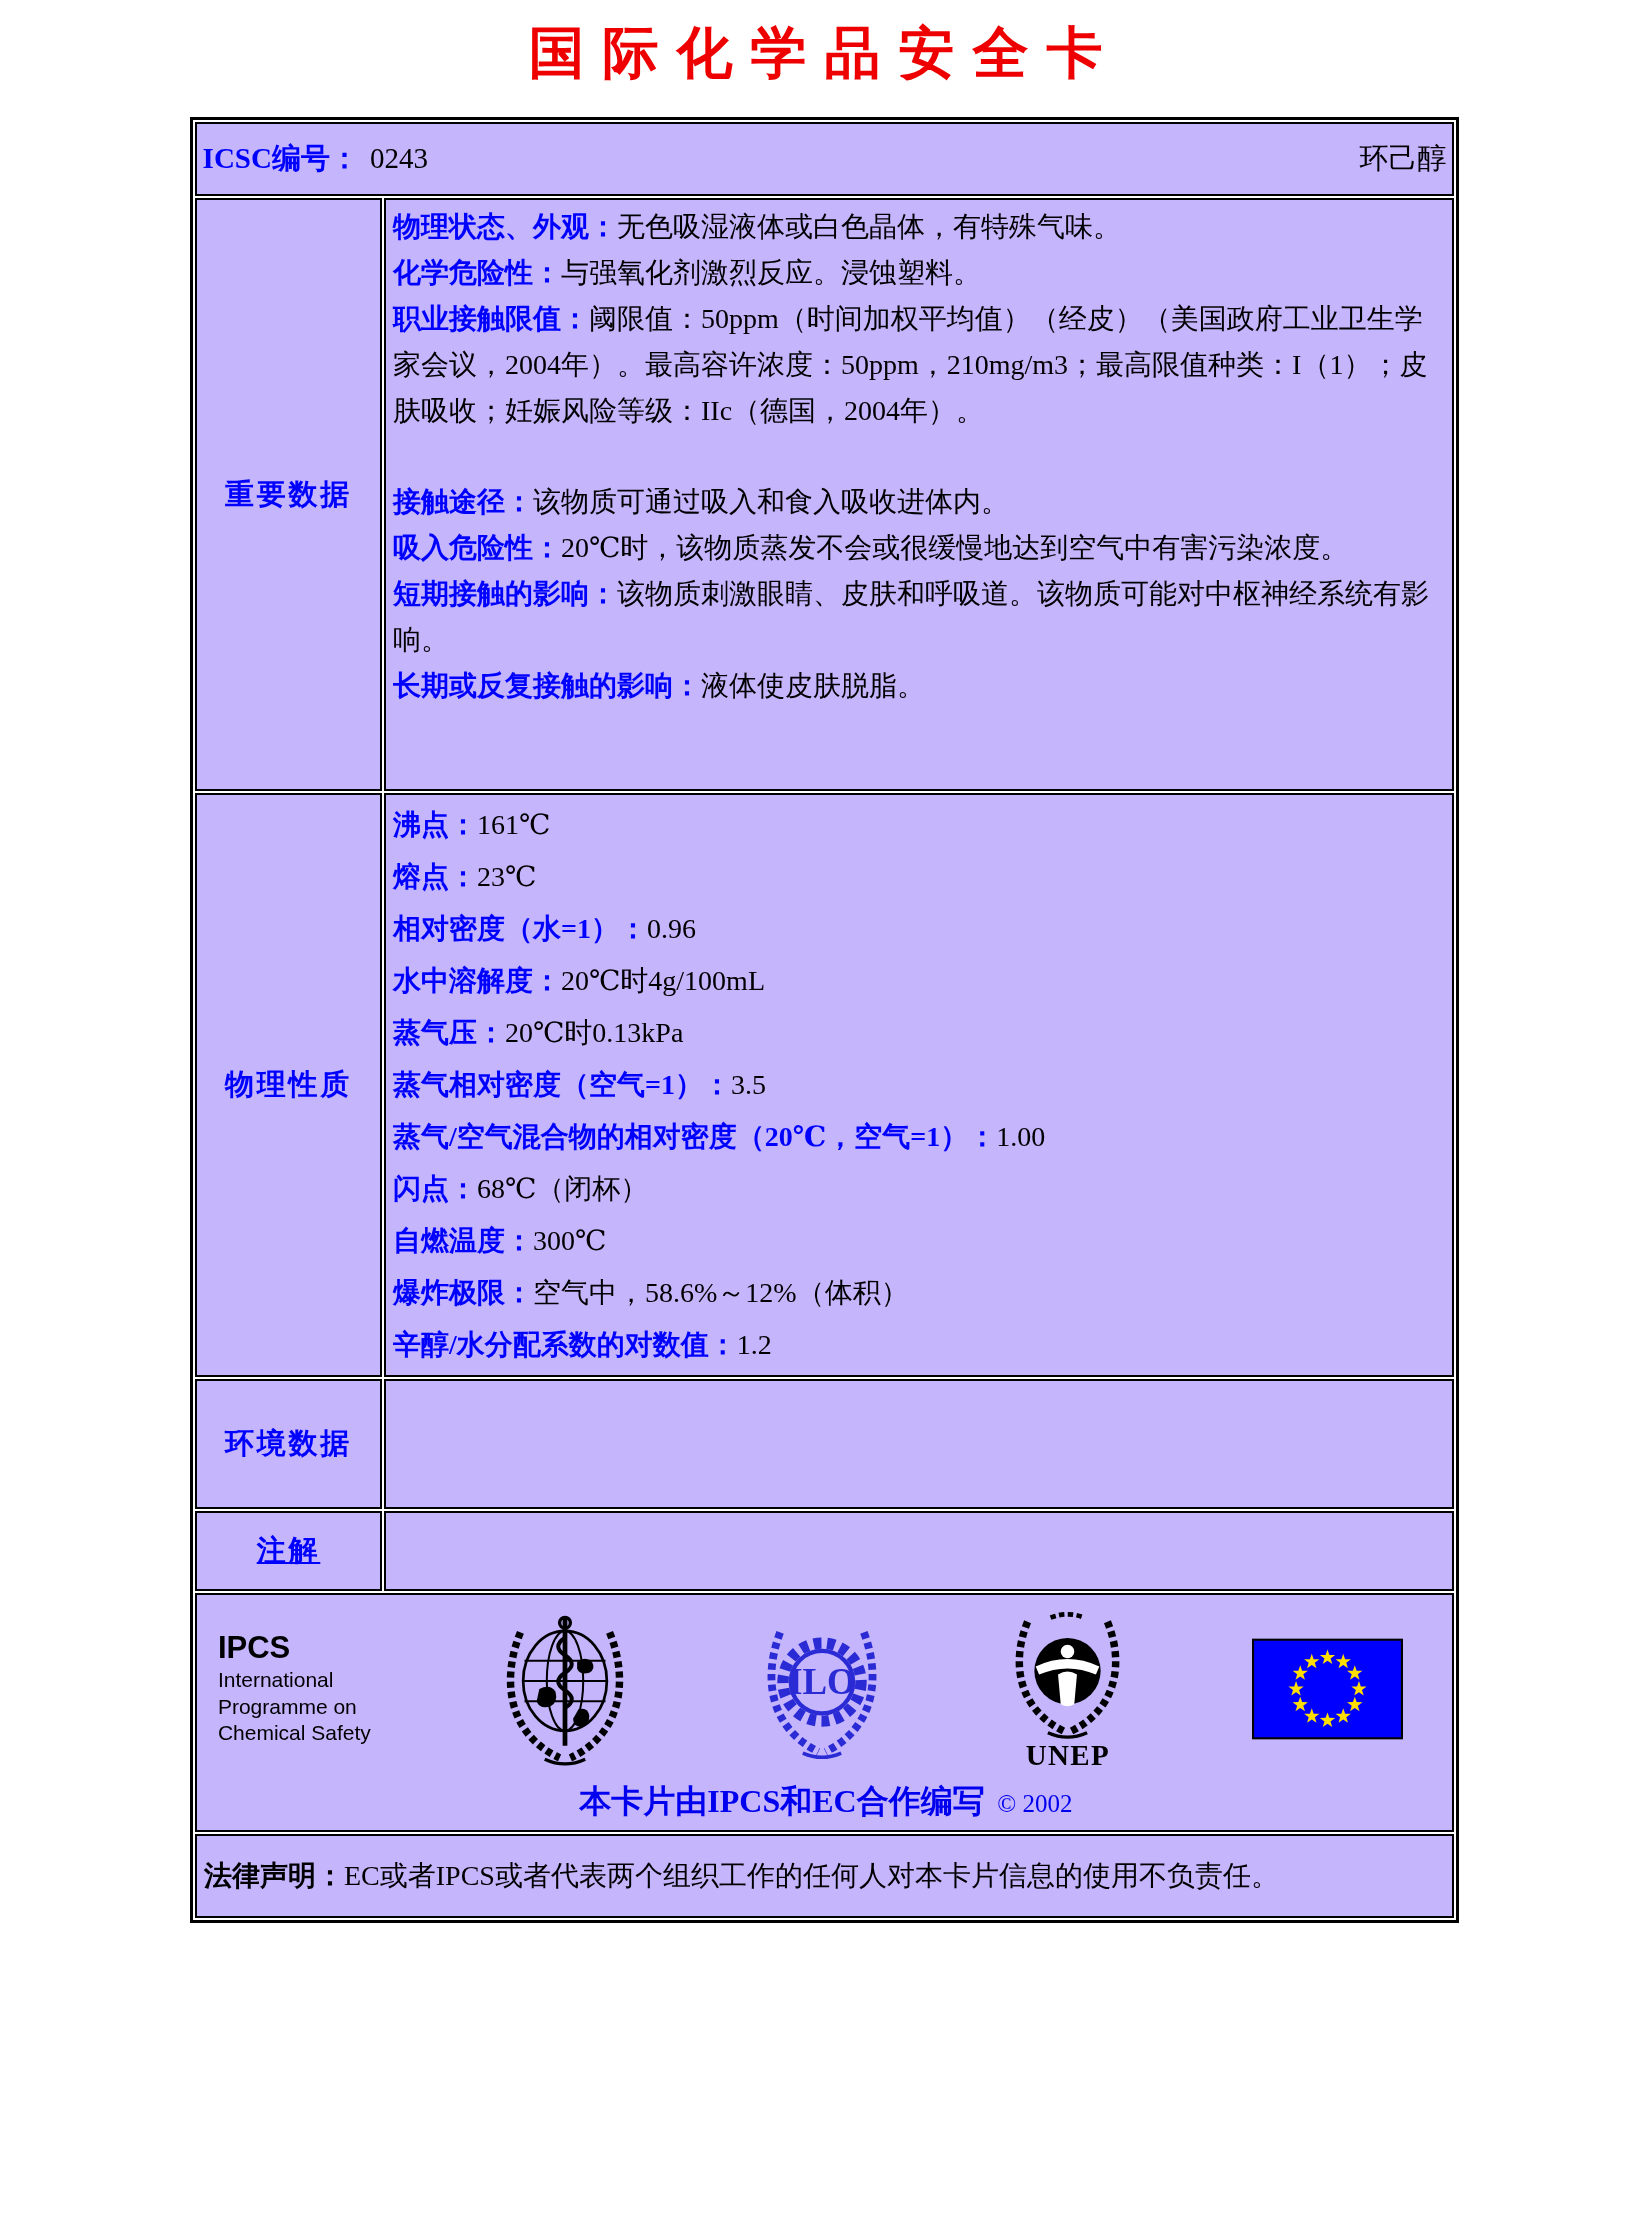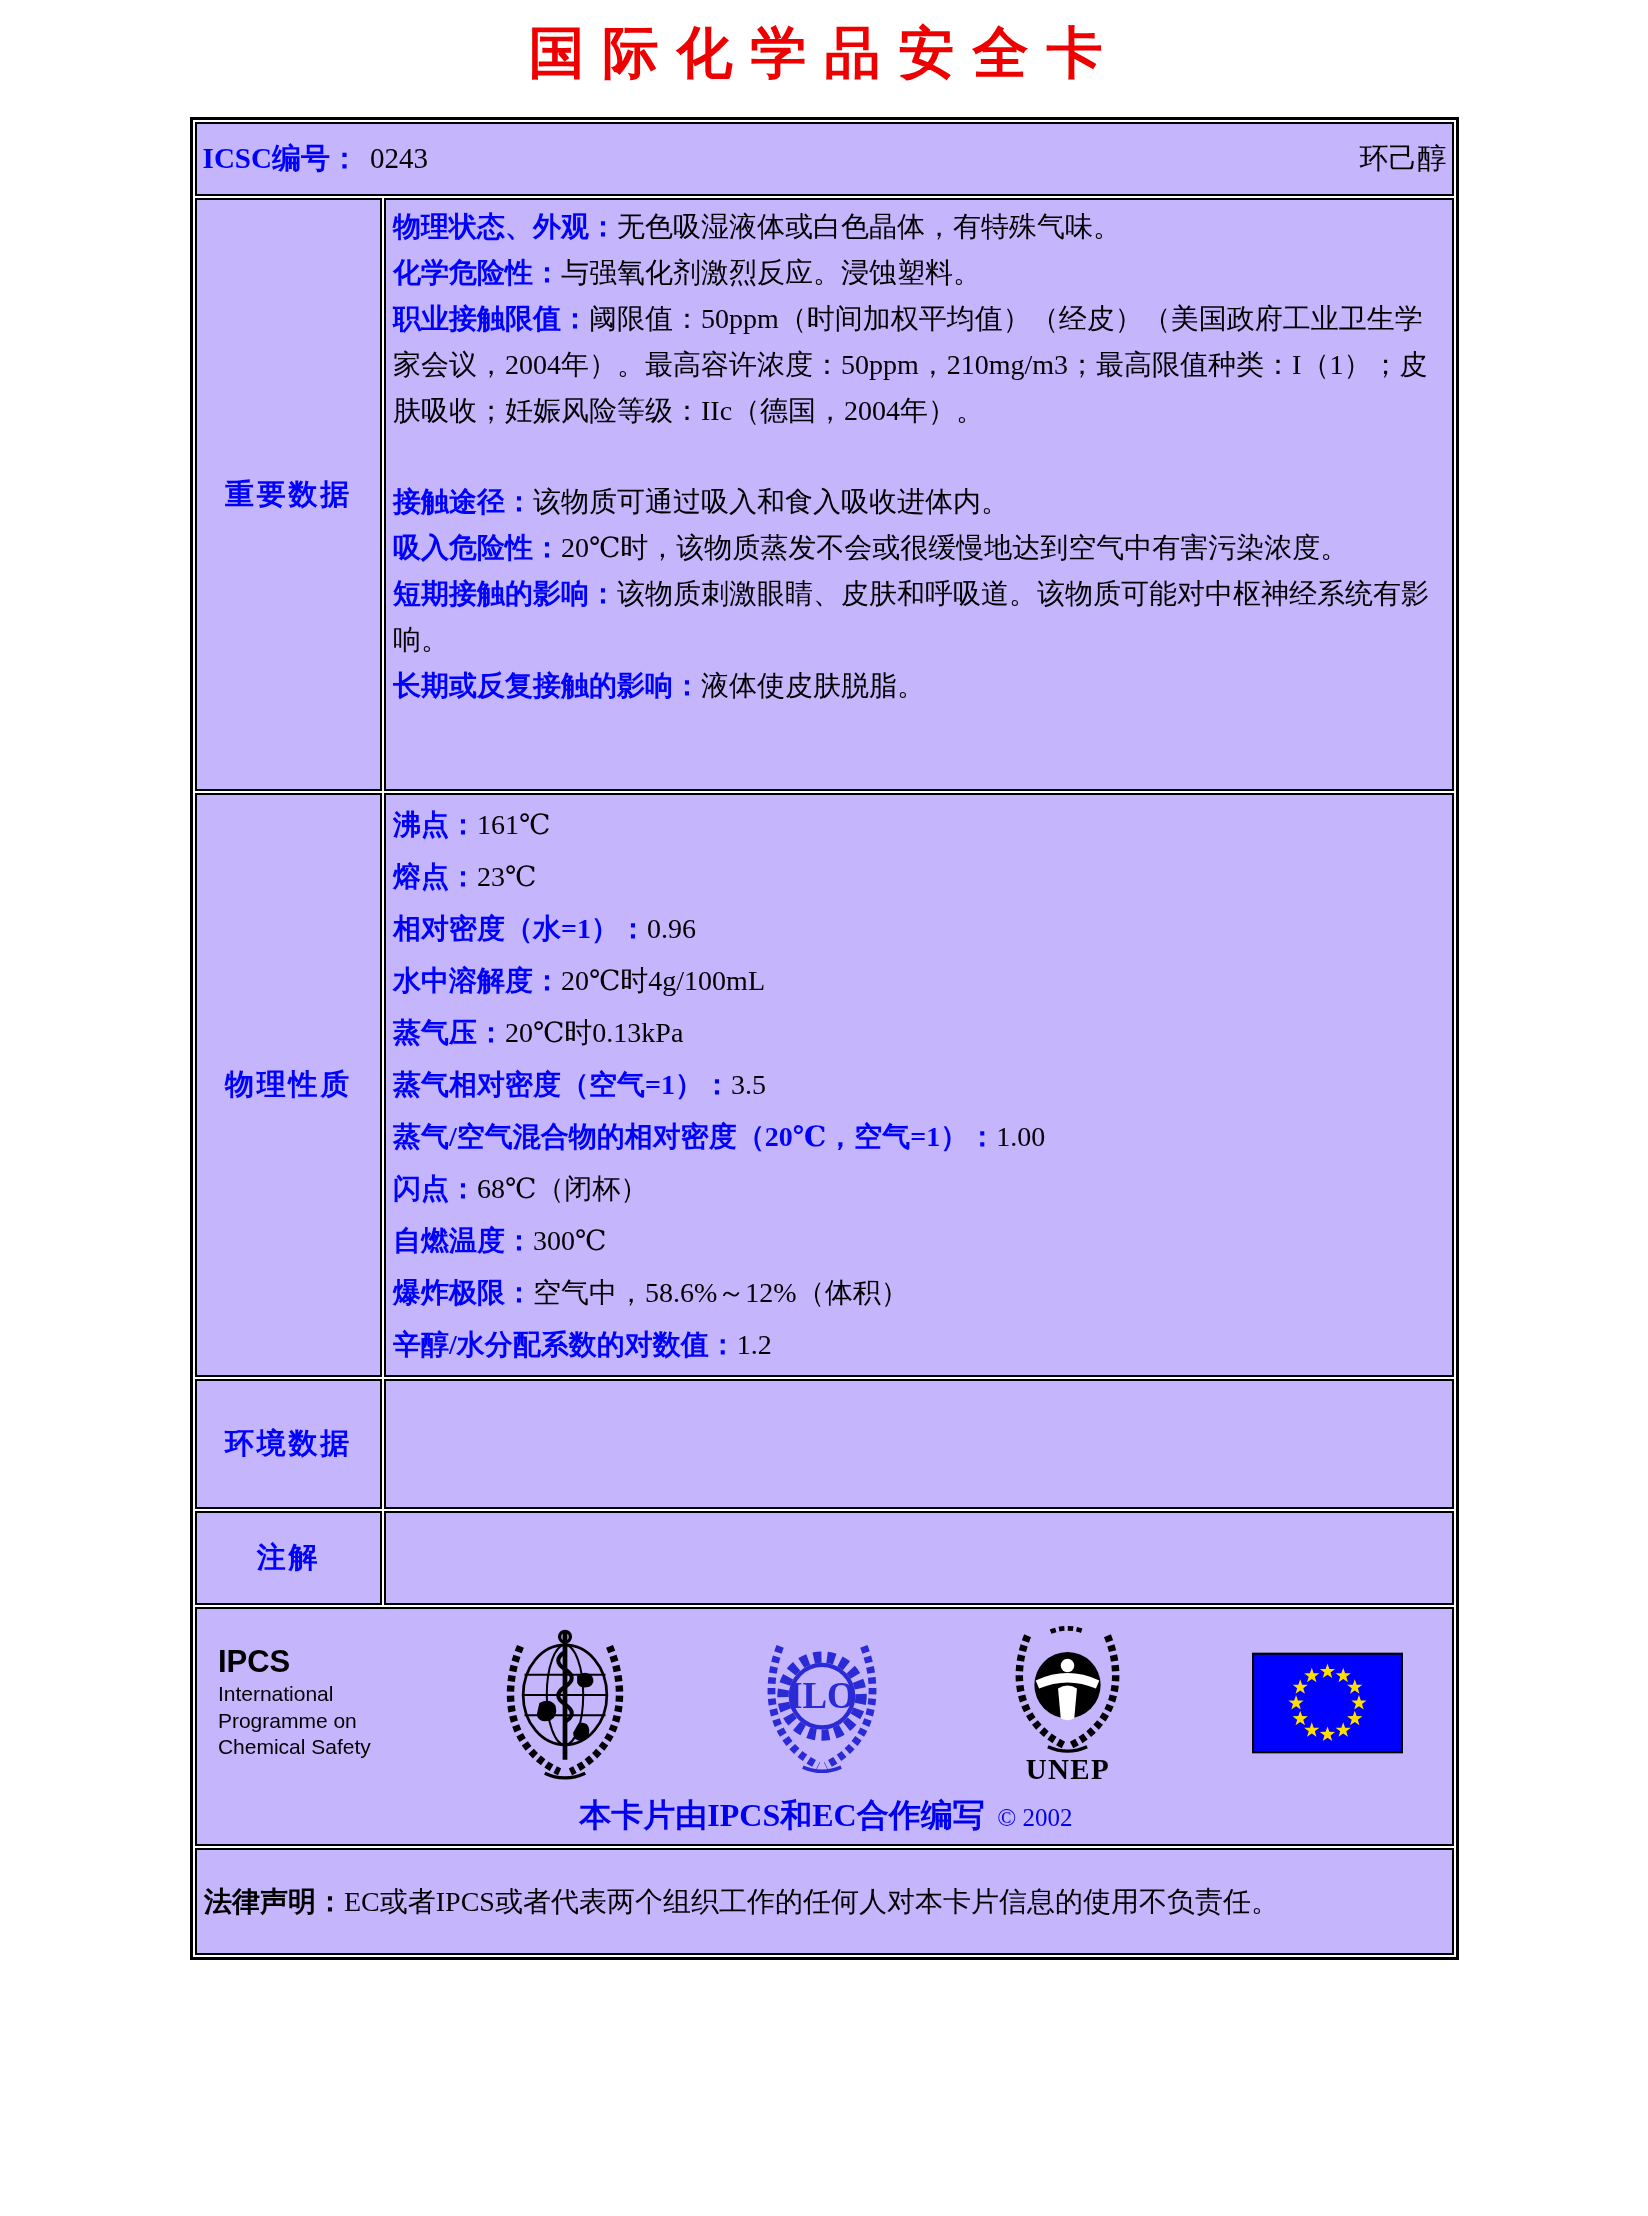--- a/index.html
+++ b/index.html
@@ -46,41 +46,41 @@
   .icsc-number { margin-left: 11px; color: #000; }
   .chem-name { color: #000; }
   .item { line-height: 46px; }
   .phys .item { line-height: 52px; }
   .item .k { color: #0000ff; font-weight: bold; }
   .item .v { color: #000; }
   .item.gap { margin-top: 45px; }
   td.r2 { height: 593px; }
   td.r3 { height: 568px; }
   td.r4 { height: 130px; }
-  td.r5 { height: 94px; }
+  td.r5 { height: 80px; text-decoration: underline; }
   td.r6 { height: 50px; }
   td.r6-content { vertical-align: middle; }
   .addinfo { font-size: 28px; color: #000; }
   td.logos-cell { height: 234px; vertical-align: top; padding: 9.7px 14px 5.6px 16.7px; }
   .logo-row {
     display: flex; align-items: center; justify-content: space-between;
     height: 167px; padding: 0 35px 0 4.2px;
   }
   .ipcs-block { font-family: "Liberation Sans", "DejaVu Sans", sans-serif; color: #000; }
   .ipcs-name { font-size: 31px; font-weight: bold; margin-bottom: 1px; }
   .ipcs-line { font-size: 21px; line-height: 26.5px; }
   .logo-wrap { display: flex; flex-direction: column; align-items: center; }
   .unep-caption {
     font-size: 29px; font-weight: bold; letter-spacing: 1.4px;
     font-family: "Liberation Serif", "DejaVu Serif", serif; margin-top: -4.2px;
   }
   .credit-line { text-align: center; margin-top: 8.4px; color: #0000ee; }
   .credit-main { font-size: 32px; font-weight: bold; }
   .credit-copy { font-size: 25px; font-weight: normal; margin-left: 12.5px; }
-  td.legal-cell { height: 107px; vertical-align: middle; padding: 0 7px; font-size: 28px; }
+  td.legal-cell { height: 84px; vertical-align: middle; padding: 0 7px; font-size: 28px; }
   .legal-label { font-weight: bold; color: #000; }
   .legal-text { color: #000; }
   svg text { font-family: "Liberation Serif", "DejaVu Serif", serif; }
 </style>
 </head>
 <body>
 
 <h1 class="page-title">国际化学品安全卡</h1>
 
 <table class="card">

